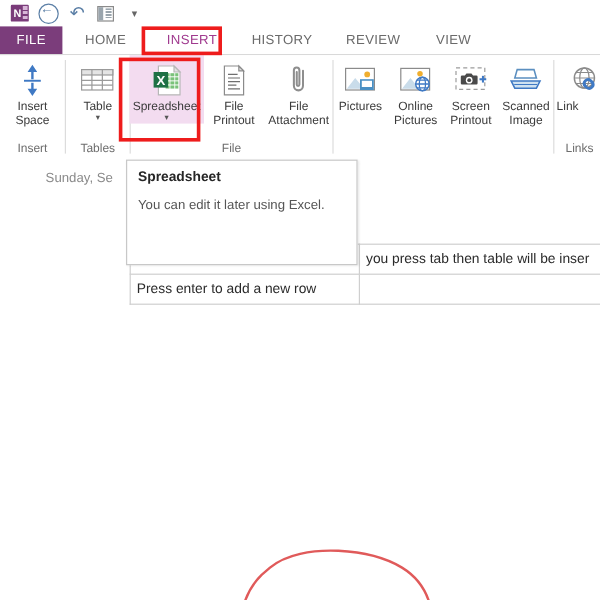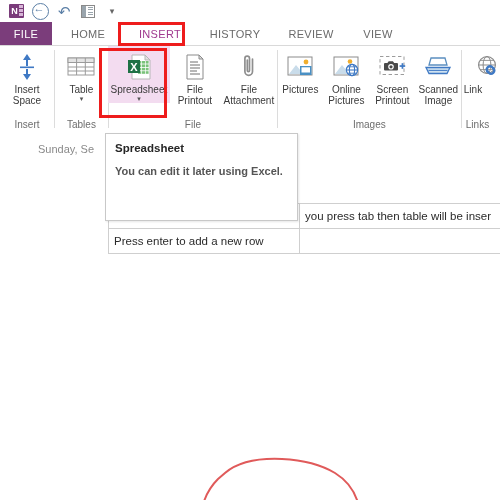--- a/index.html
+++ b/index.html
@@ -278,21 +278,20 @@
   .tt-body {
     font-size: 11px;
     color: #555555;
     line-height: 13px;
   }
   .tt-body2 {
     font-size: 11px;
     color: #555555;
     line-height: 13px;
     margin-top: 11px;
-    font-weight: bold;
   }
 
   
   .ink {
     position: absolute;
     left: 190px; top: 320px;
     z-index: 5;
   }
 </style>
 </head>
@@ -487,42 +486,41 @@
             <svg width="30" height="26" viewBox="0 0 30 26">
               <path d="M8 4 H22 L24 11 H6 Z" fill="#ffffff" stroke="#5b8fc0" stroke-width="1.3"></path>
               <path d="M3 13.5 H27 L24 19.5 H6 Z" fill="#cfe2f1" stroke="#3f79c4" stroke-width="1.3"></path>
               <line x1="5.5" y1="16.4" x2="24.5" y2="16.4" stroke="#3f79c4" stroke-width="1"></line>
             </svg>
           </div>
           <div class="lbl" style="width:52px">Scanned</div>
           <div class="lbl" style="width:52px">Image</div>
         </div>
       </div>
-      <div class="group-label">Images</div>
     </div>
     <div class="group-sep"></div>
 
     <div class="group" style="width:40px; overflow:hidden">
       <div class="group-items" style="justify-content:flex-start">
         <div class="btn" style="width:52px">
           <div class="ico">
             <svg width="28" height="28" viewBox="0 0 28 28">
               <circle cx="13" cy="12" r="8.4" fill="none" stroke="#8b8b8b" stroke-width="1.2"></circle>
               <ellipse cx="13" cy="12" rx="3.9" ry="8.4" fill="none" stroke="#8b8b8b" stroke-width="1"></ellipse>
               <line x1="4.6" y1="12" x2="21.4" y2="12" stroke="#8b8b8b" stroke-width="1"></line>
               <line x1="6" y1="7.4" x2="20" y2="7.4" stroke="#8b8b8b" stroke-width=".9"></line>
               <line x1="6" y1="16.6" x2="20" y2="16.6" stroke="#8b8b8b" stroke-width=".9"></line>
               <path d="M13.5 18.5 a3.2 3.2 0 0 1 4.6 -4.4 l1.6 1.6" fill="none" stroke="#3f79c4" stroke-width="2.4" stroke-linecap="round"></path>
               <path d="M19.5 15.5 a3.2 3.2 0 0 1 -4.6 4.4 l-1.6 -1.6" fill="none" stroke="#3f79c4" stroke-width="2.4" stroke-linecap="round"></path>
             </svg>
           </div>
           <div class="lbl" style="width:50px; text-align:left; padding-left:2px">Link</div>
         </div>
       </div>
-      <div class="group-label" style="text-align:left; padding-left:4px">Links</div>
+      <div class="group-label" style="text-align:center; padding-left:4px">Links</div>
     </div>
   </div>
 
   <div class="redbox" style="left:118px; top:22px; width:67px; height:24px;"></div>
   <div class="redbox" style="left:99px; top:48px; width:68px; height:70px;"></div>
 
   <div class="page">
     <div class="page-date">Sunday, Se</div>
 
     <table class="note-table">

